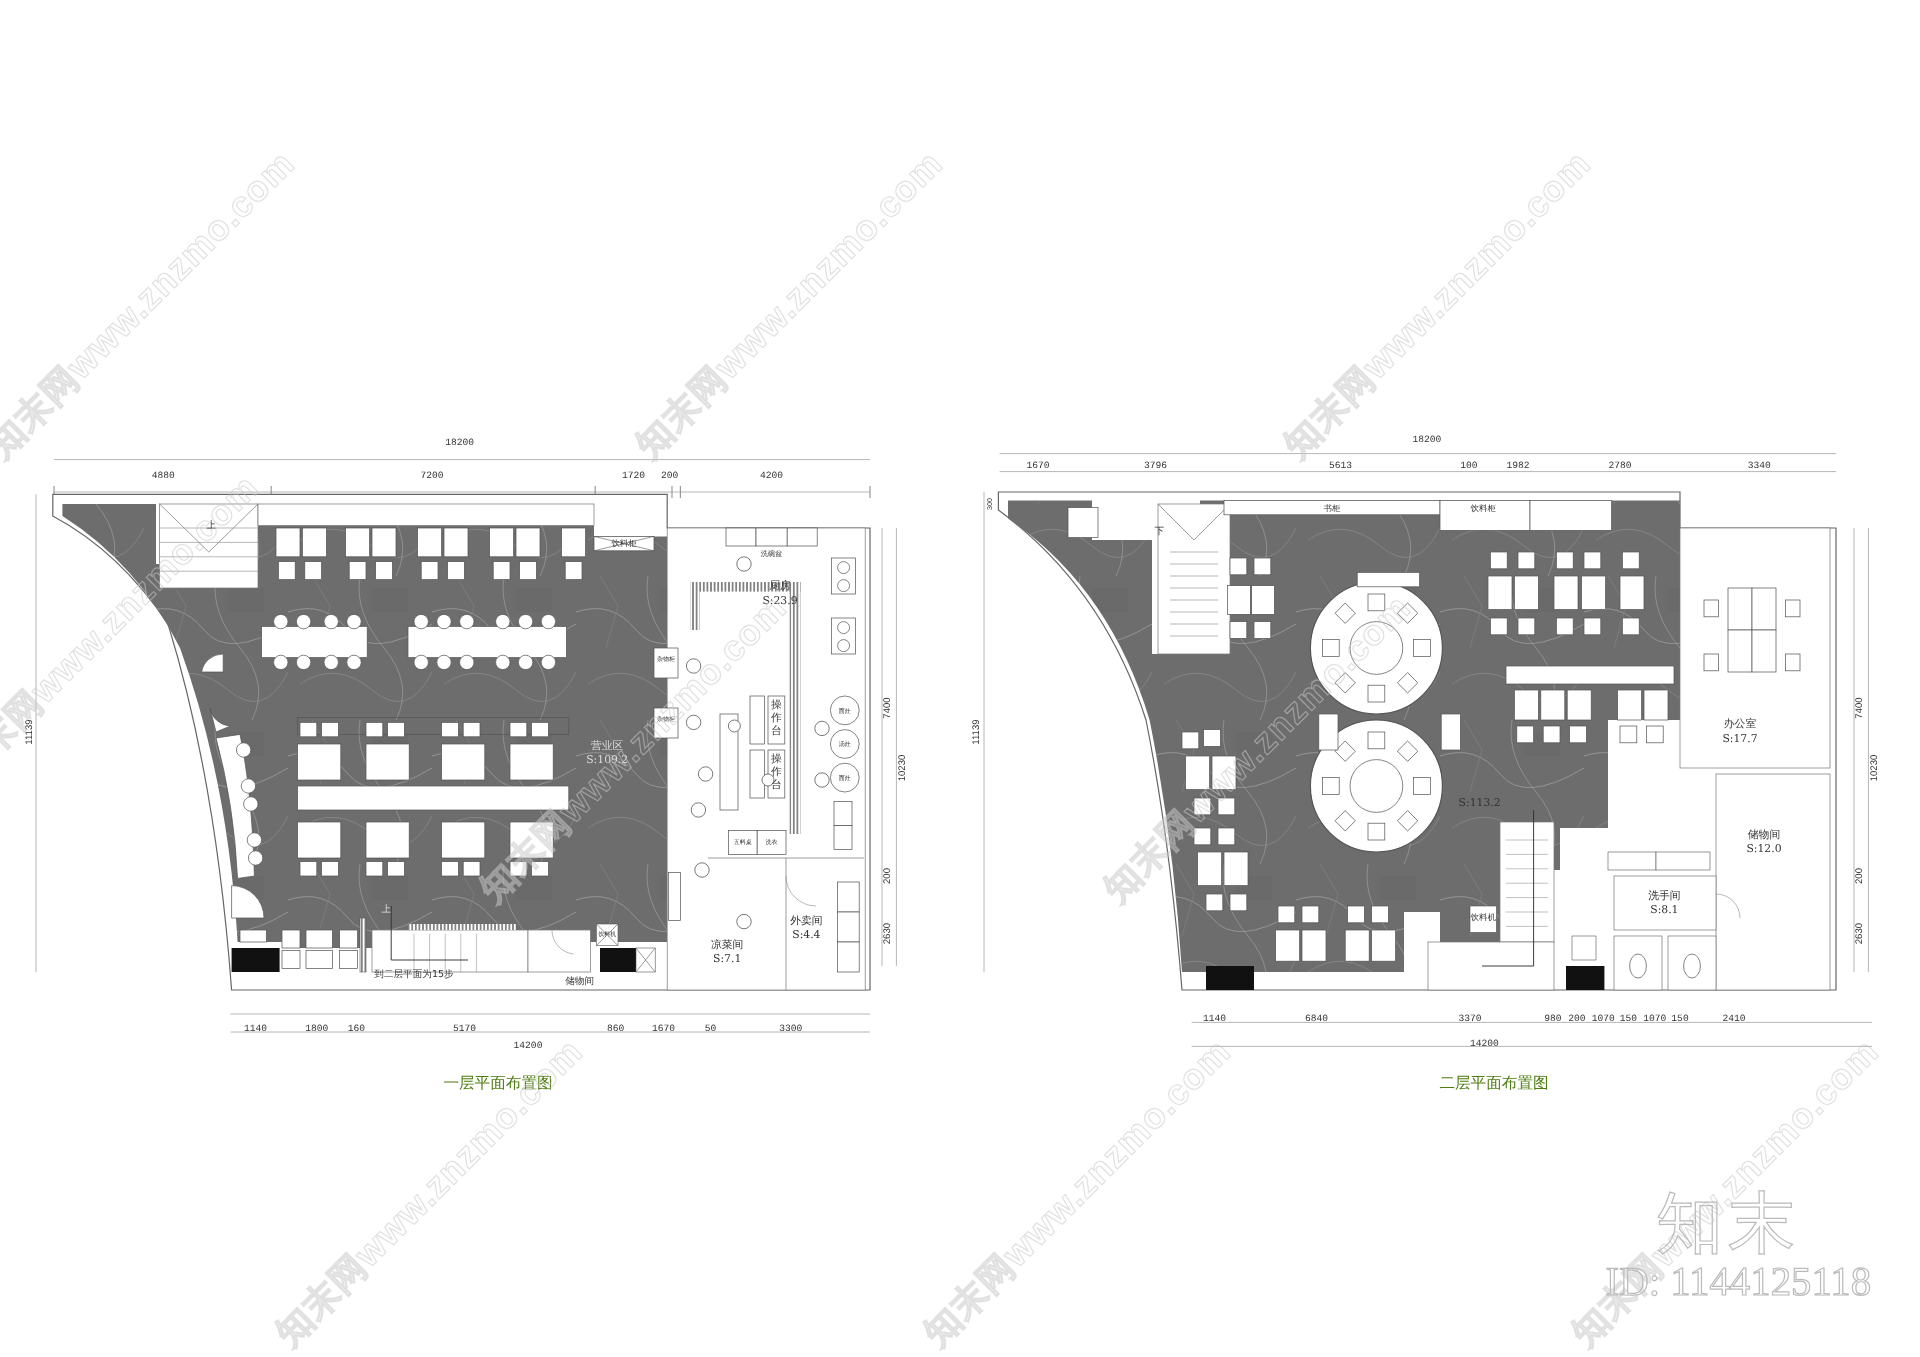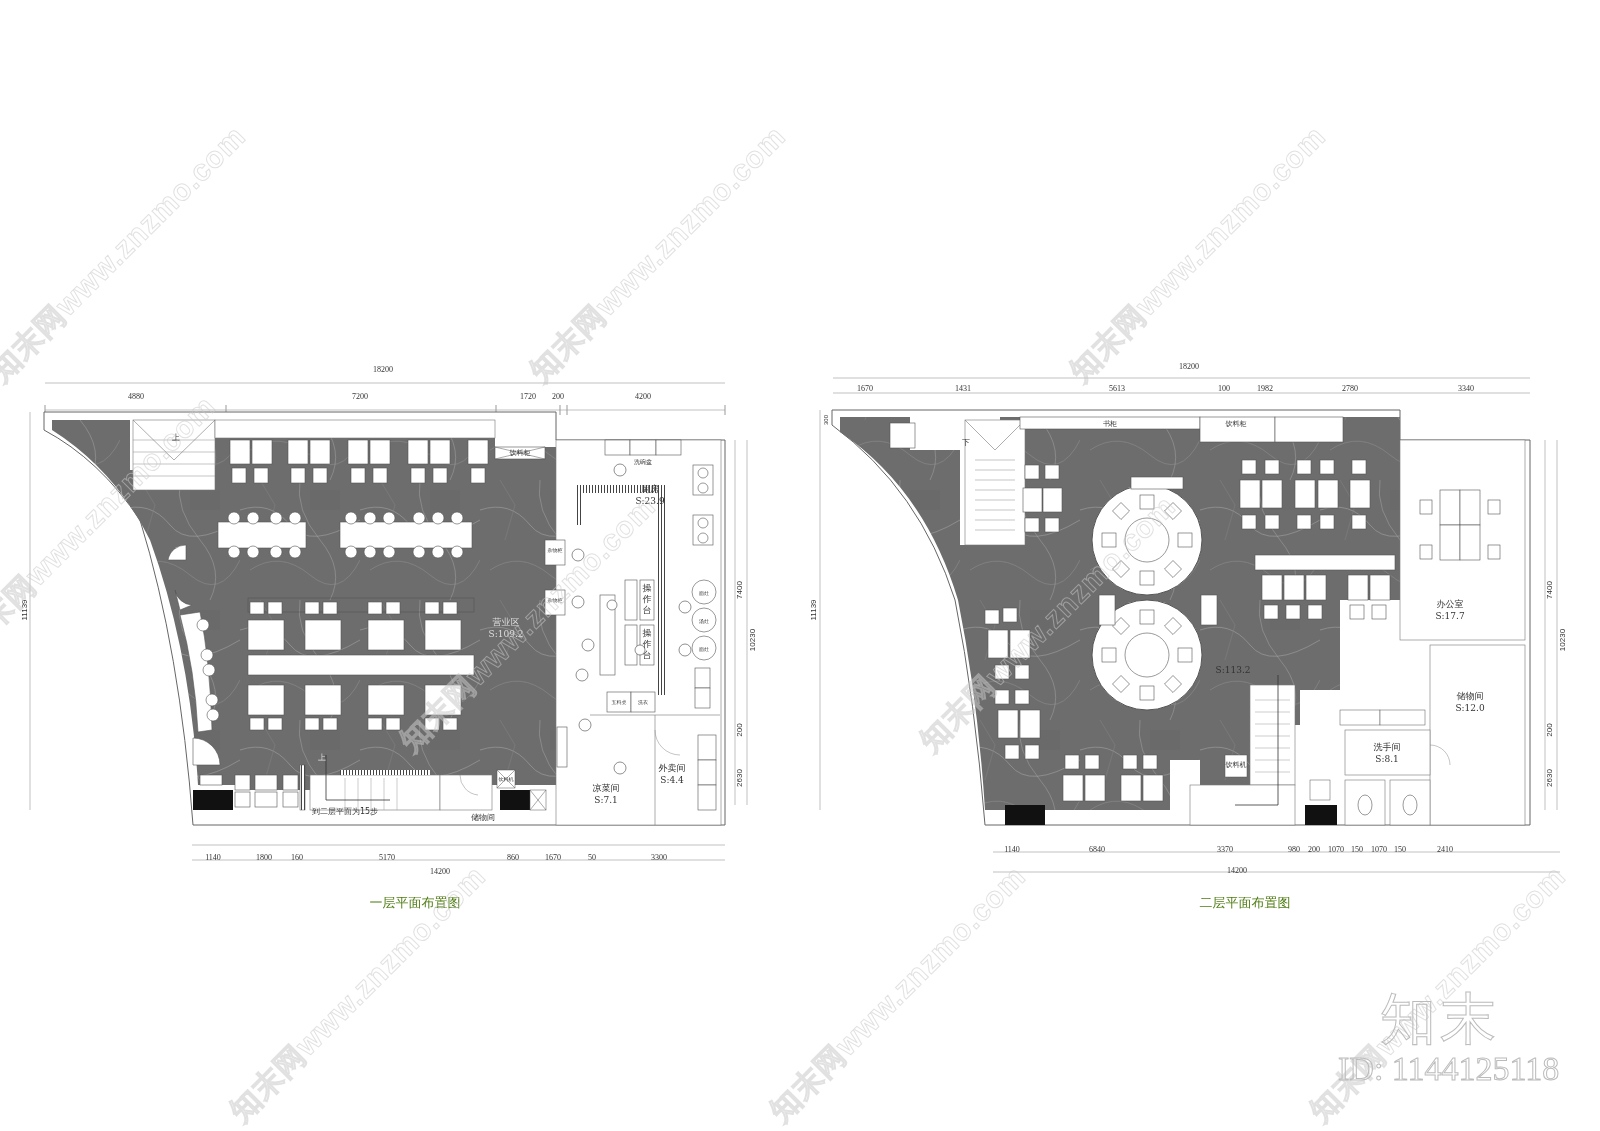--- a/index.html
+++ b/index.html
@@ -1,18 +1,18 @@
 <!DOCTYPE html>
 <html><head>
 <meta charset="utf-8">
 <style>
   html,body{margin:0;padding:0;background:#fff;}
   body{width:1600px;height:1131px;position:relative;overflow:hidden;font-family:"DejaVu Serif",serif;color:#222;}
   .abs{position:absolute;}
-  .dimtxt{position:absolute;font-family:Liberation Serif, serif;font-size:8px;color:#333;transform:translateX(-50%);white-space:nowrap;}
+  .dimtxt{position:absolute;font-family:Liberation Mono, monospace;font-size:8px;color:#333;transform:translateX(-50%);white-space:nowrap;}
   .dimtxtv{position:absolute;font-family:"Liberation Sans",sans-serif;font-size:8px;color:#333;transform:translate(-50%,-50%) rotate(-90deg);white-space:nowrap;}
   .room-label{position:absolute;font-family:"DejaVu Serif",serif;font-size:9px;color:#333;text-align:center;line-height:12px;white-space:nowrap;transform:translateX(-50%);}
   .room-label.light{color:#ddd;}
   .plan-title{position:absolute;font-family:"DejaVu Serif",serif;font-size:13px;color:#4d7c0f;transform:translateX(-50%);white-space:nowrap;}
   .wm{position:absolute;font-family:"Liberation Sans",sans-serif;font-size:30px;font-weight:bold;color:rgba(255,255,255,0);-webkit-text-stroke:1px rgba(200,200,200,0.55);transform:rotate(-45deg);transform-origin:left bottom;white-space:nowrap;letter-spacing:1px;}
   .brand{position:absolute;font-family:Liberation Serif, serif;color:transparent;-webkit-text-stroke:1px #bbb;white-space:nowrap;}
 </style>
 </head>
 <body>
 
@@ -458,21 +458,21 @@
 <div class="room-label" style="left:555px;top:544px;font-size:5px">杂物柜</div>
 <div class="room-label" style="left:555px;top:594px;font-size:5px">杂物柜</div>
 <div class="room-label" style="left:176px;top:432px;font-size:8px">上</div>
 <div class="room-label" style="left:322px;top:752px;font-size:8px;color:#ddd">上</div>
 <div class="room-label" style="left:345px;top:806px;font-size:8px;font-family:'DejaVu Sans',sans-serif">到二层平面为15步</div>
 <div class="plan-title" style="left:415px;top:894px">一层平面布置图</div>
 
 <div>
   <span class="dimtxt" style="left:1189px;top:362px">18200</span>
   <span class="dimtxt" style="left:865px;top:384px">1670</span>
-  <span class="dimtxt" style="left:963px;top:384px">1431</span>
+  <span class="dimtxt" style="left:963px;top:384px">3796</span>
   <span class="dimtxt" style="left:1117px;top:384px">5613</span>
   <span class="dimtxt" style="left:1224px;top:384px">100</span>
   <span class="dimtxt" style="left:1265px;top:384px">1982</span>
   <span class="dimtxt" style="left:1350px;top:384px">2780</span>
   <span class="dimtxt" style="left:1466px;top:384px">3340</span>
 </div>
 <div>
   <span class="dimtxt" style="left:1012px;top:845px">1140</span>
   <span class="dimtxt" style="left:1097px;top:845px">6840</span>
   <span class="dimtxt" style="left:1225px;top:845px">3370</span>

